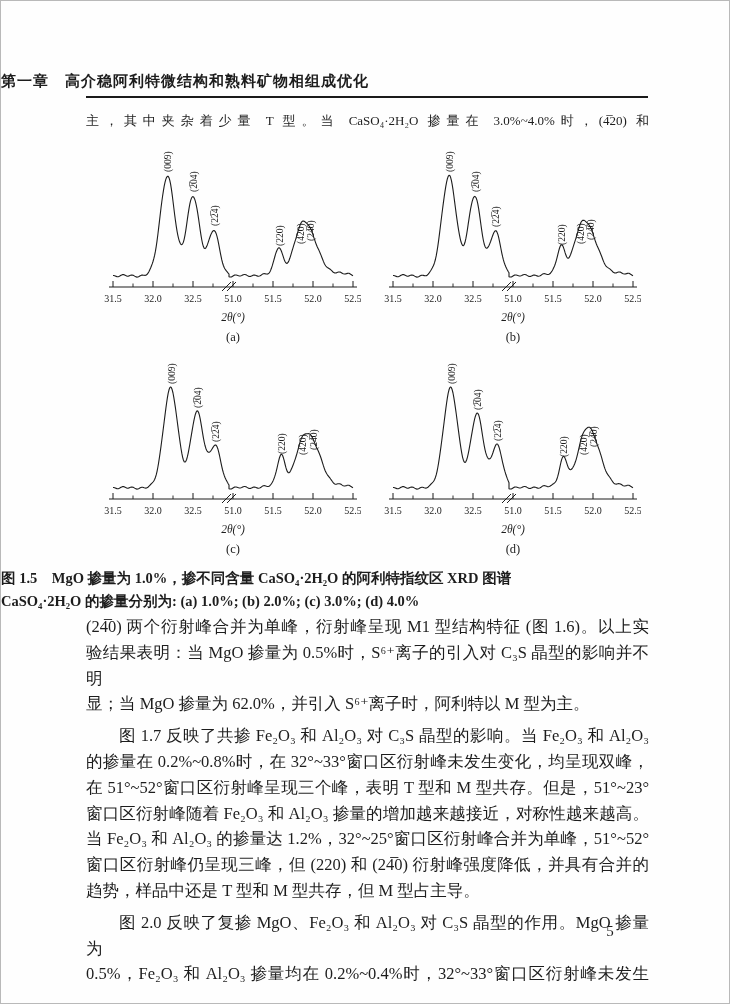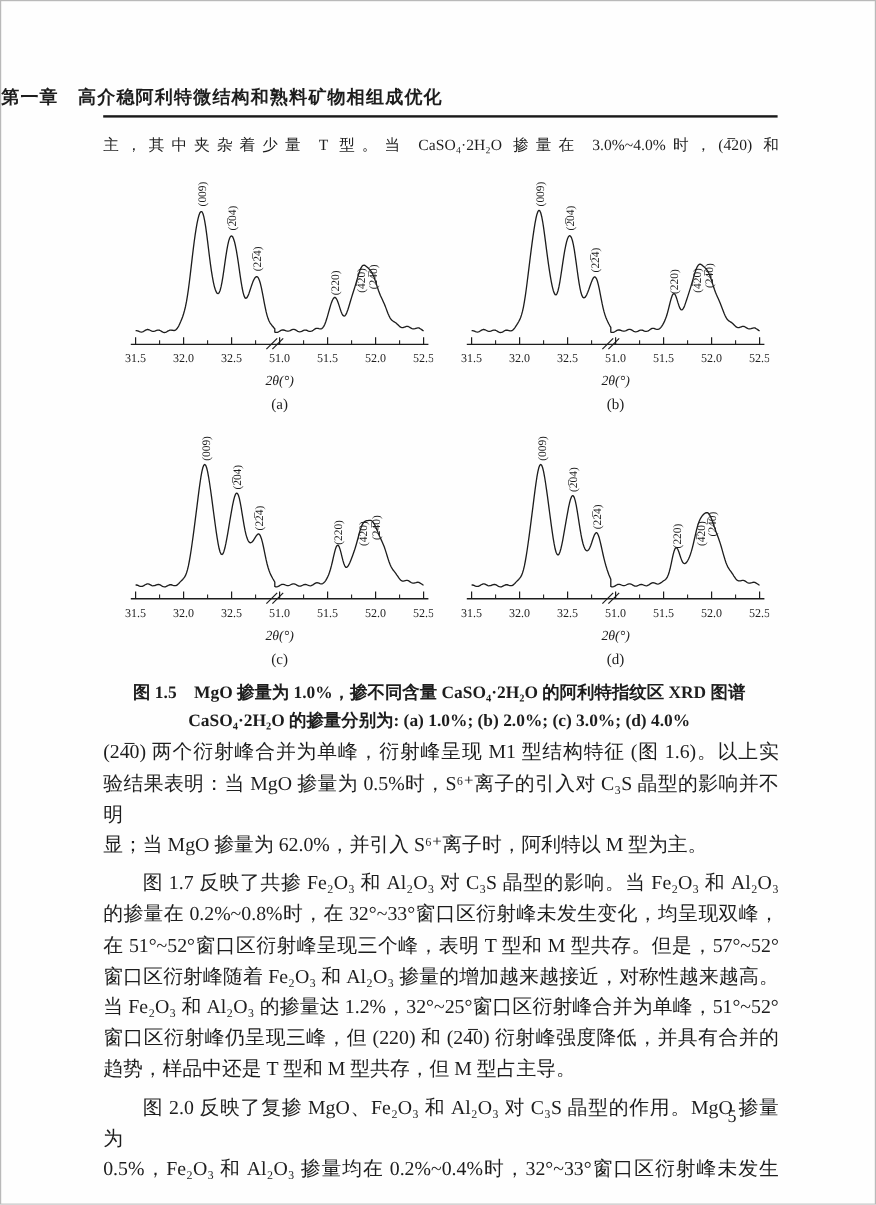--- a/index.html
+++ b/index.html
@@ -20,21 +20,21 @@
     font-size:13px; line-height:25px;
     text-align:justify; text-align-last:justify;
   }
   .figure-grid{
     position:absolute; top:136px; left:88px; width:560px; height:424px;
     display:grid; grid-template-columns:280px 280px; grid-template-rows:212px 212px;
   }
   svg.chart{ width:272px; height:212px; display:block; }
   svg.chart text{ font-family:"Liberation Serif","DejaVu Serif",serif; fill:var(--ink); }
   .caption{
-    position:absolute; top:566px; left:0; width:730px; text-align:center;
+    position:absolute; top:566px; left:0; width:730px; text-align:left;
     font-weight:bold; font-size:14.5px; line-height:23px;
   }
   .body-text{
     position:absolute; top:613px; left:85px; width:563px;
     font-size:16.5px; line-height:25.8px;
   }
   .body-text .para{ margin:0 0 6px 0; }
   .body-text .line{ text-align:justify; text-align-last:justify; }
   .body-text .line.final{ text-align-last:auto; }
   .body-text .line.indent{ text-indent:2em; }
@@ -194,21 +194,21 @@
 
   <div class="body-text" id="body-text">
       <div class="para">
         <div class="line">(24̅0) 两个衍射峰合并为单峰，衍射峰呈现 M1 型结构特征 (图 1.6)。以上实</div>
         <div class="line">验结果表明：当 MgO 掺量为 0.5%时，S⁶⁺离子的引入对 C₃S 晶型的影响并不明</div>
         <div class="line final">显；当 MgO 掺量为 62.0%，并引入 S⁶⁺离子时，阿利特以 M 型为主。</div>
       </div>
       <div class="para">
         <div class="line indent">图 1.7 反映了共掺 Fe₂O₃ 和 Al₂O₃ 对 C₃S 晶型的影响。当 Fe₂O₃ 和 Al₂O₃</div>
         <div class="line">的掺量在 0.2%~0.8%时，在 32°~33°窗口区衍射峰未发生变化，均呈现双峰，</div>
-        <div class="line">在 51°~52°窗口区衍射峰呈现三个峰，表明 T 型和 M 型共存。但是，57°~52°</div>
+        <div class="line">在 51°~52°窗口区衍射峰呈现三个峰，表明 T 型和 M 型共存。但是，51°~23°</div>
         <div class="line">窗口区衍射峰随着 Fe₂O₃ 和 Al₂O₃ 掺量的增加越来越接近，对称性越来越高。</div>
         <div class="line">当 Fe₂O₃ 和 Al₂O₃ 的掺量达 1.2%，32°~25°窗口区衍射峰合并为单峰，51°~52°</div>
         <div class="line">窗口区衍射峰仍呈现三峰，但 (220) 和 (24̅0) 衍射峰强度降低，并具有合并的</div>
         <div class="line final">趋势，样品中还是 T 型和 M 型共存，但 M 型占主导。</div>
       </div>
       <div class="para">
         <div class="line indent">图 2.0 反映了复掺 MgO、Fe₂O₃ 和 Al₂O₃ 对 C₃S 晶型的作用。MgO 掺量为</div>
         <div class="line">0.5%，Fe₂O₃ 和 Al₂O₃ 掺量均在 0.2%~0.4%时，32°~33°窗口区衍射峰未发生</div>
       </div>
     </div>

